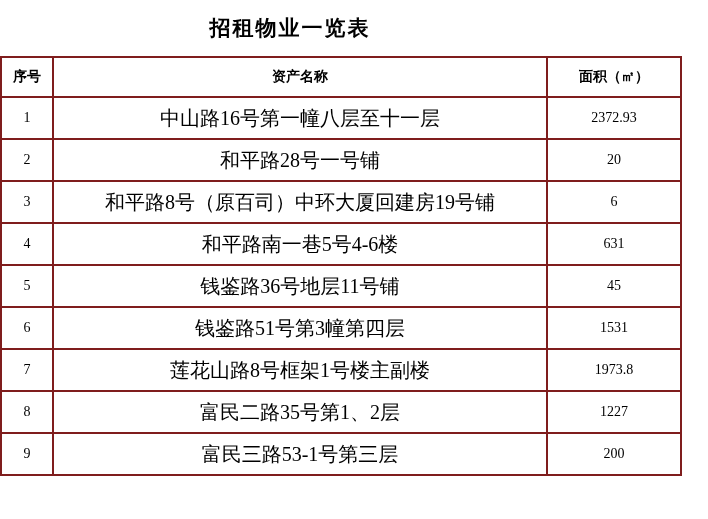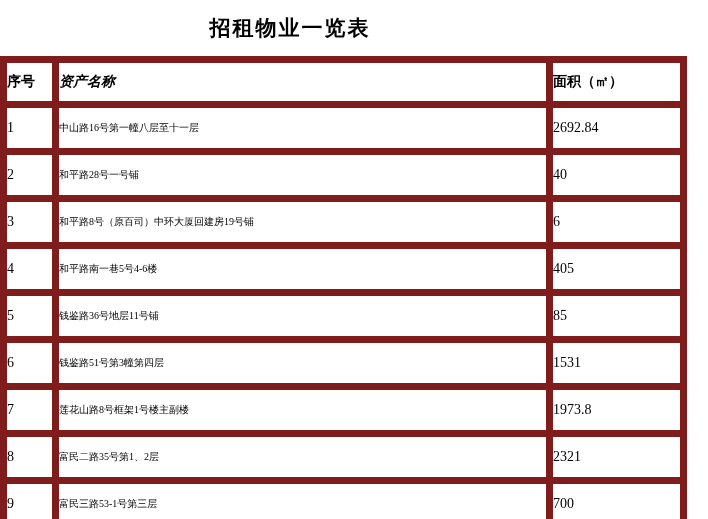--- a/index.html
+++ b/index.html
@@ -30,45 +30,45 @@
     font-family: "Liberation Serif", "DejaVu Serif", serif;
   }
   table.asset-table {
     border-collapse: collapse;
     width: 680px;
     margin: 0 auto;
     table-layout: fixed;
   }
   table.asset-table td,
   table.asset-table th {
-    border: 7px solid #7f1d1d;
-    text-align: left;
+    border: 2px solid #7f1d1d;
+    text-align: center;
     vertical-align: middle;
     font-size: 14px;
     padding: 0;
   }
   .col-seq { width: 52px; }
-  .col-name { width: 494px; font-style: italic; }
+  .col-name { width: 494px; }
   .col-area { width: 134px; }
 
   thead th {
     height: 38px;
     font-weight: bold;
     font-size: 15px;
   }
   .section-row td {
     height: 32px;
     font-weight: bold;
     font-size: 15px;
   }
   tbody tr.data-row td {
     height: 40px;
   }
   tbody tr.data-row td.cell-name {
-    font-size: 10px;
+    font-size: 20px;
   }
   tbody tr.data-row td.cell-seq,
   tbody tr.data-row td.cell-area {
     font-size: 14px;
   }
 </style>
 </head>
 <body>
 
 <div class="page">
@@ -85,58 +85,58 @@
       <tr>
         <th class="col-seq">序号</th>
         <th class="col-name">资产名称</th>
         <th class="col-area">面积（㎡）</th>
       </tr>
     </thead>
     <tbody>
       <tr class="data-row">
         <td class="cell-seq">1</td>
         <td class="cell-name">中山路16号第一幢八层至十一层</td>
-        <td class="cell-area">2692.84</td>
+        <td class="cell-area">2372.93</td>
       </tr>
       <tr class="data-row">
         <td class="cell-seq">2</td>
         <td class="cell-name">和平路28号一号铺</td>
-        <td class="cell-area">40</td>
+        <td class="cell-area">20</td>
       </tr>
       <tr class="data-row">
         <td class="cell-seq">3</td>
         <td class="cell-name">和平路8号（原百司）中环大厦回建房19号铺</td>
         <td class="cell-area">6</td>
       </tr>
       <tr class="data-row">
         <td class="cell-seq">4</td>
         <td class="cell-name">和平路南一巷5号4-6楼</td>
-        <td class="cell-area">405</td>
+        <td class="cell-area">631</td>
       </tr>
       <tr class="data-row">
         <td class="cell-seq">5</td>
         <td class="cell-name">钱鉴路36号地层11号铺</td>
-        <td class="cell-area">85</td>
+        <td class="cell-area">45</td>
       </tr>
       <tr class="data-row">
         <td class="cell-seq">6</td>
         <td class="cell-name">钱鉴路51号第3幢第四层</td>
         <td class="cell-area">1531</td>
       </tr>
       <tr class="data-row">
         <td class="cell-seq">7</td>
         <td class="cell-name">莲花山路8号框架1号楼主副楼</td>
         <td class="cell-area">1973.8</td>
       </tr>
       <tr class="data-row">
         <td class="cell-seq">8</td>
         <td class="cell-name">富民二路35号第1、2层</td>
-        <td class="cell-area">2321</td>
+        <td class="cell-area">1227</td>
       </tr>
       <tr class="data-row">
         <td class="cell-seq">9</td>
         <td class="cell-name">富民三路53-1号第三层</td>
-        <td class="cell-area">700</td>
+        <td class="cell-area">200</td>
       </tr>
     </tbody>
   </table>
 
 </div>
 
 </body></html>

